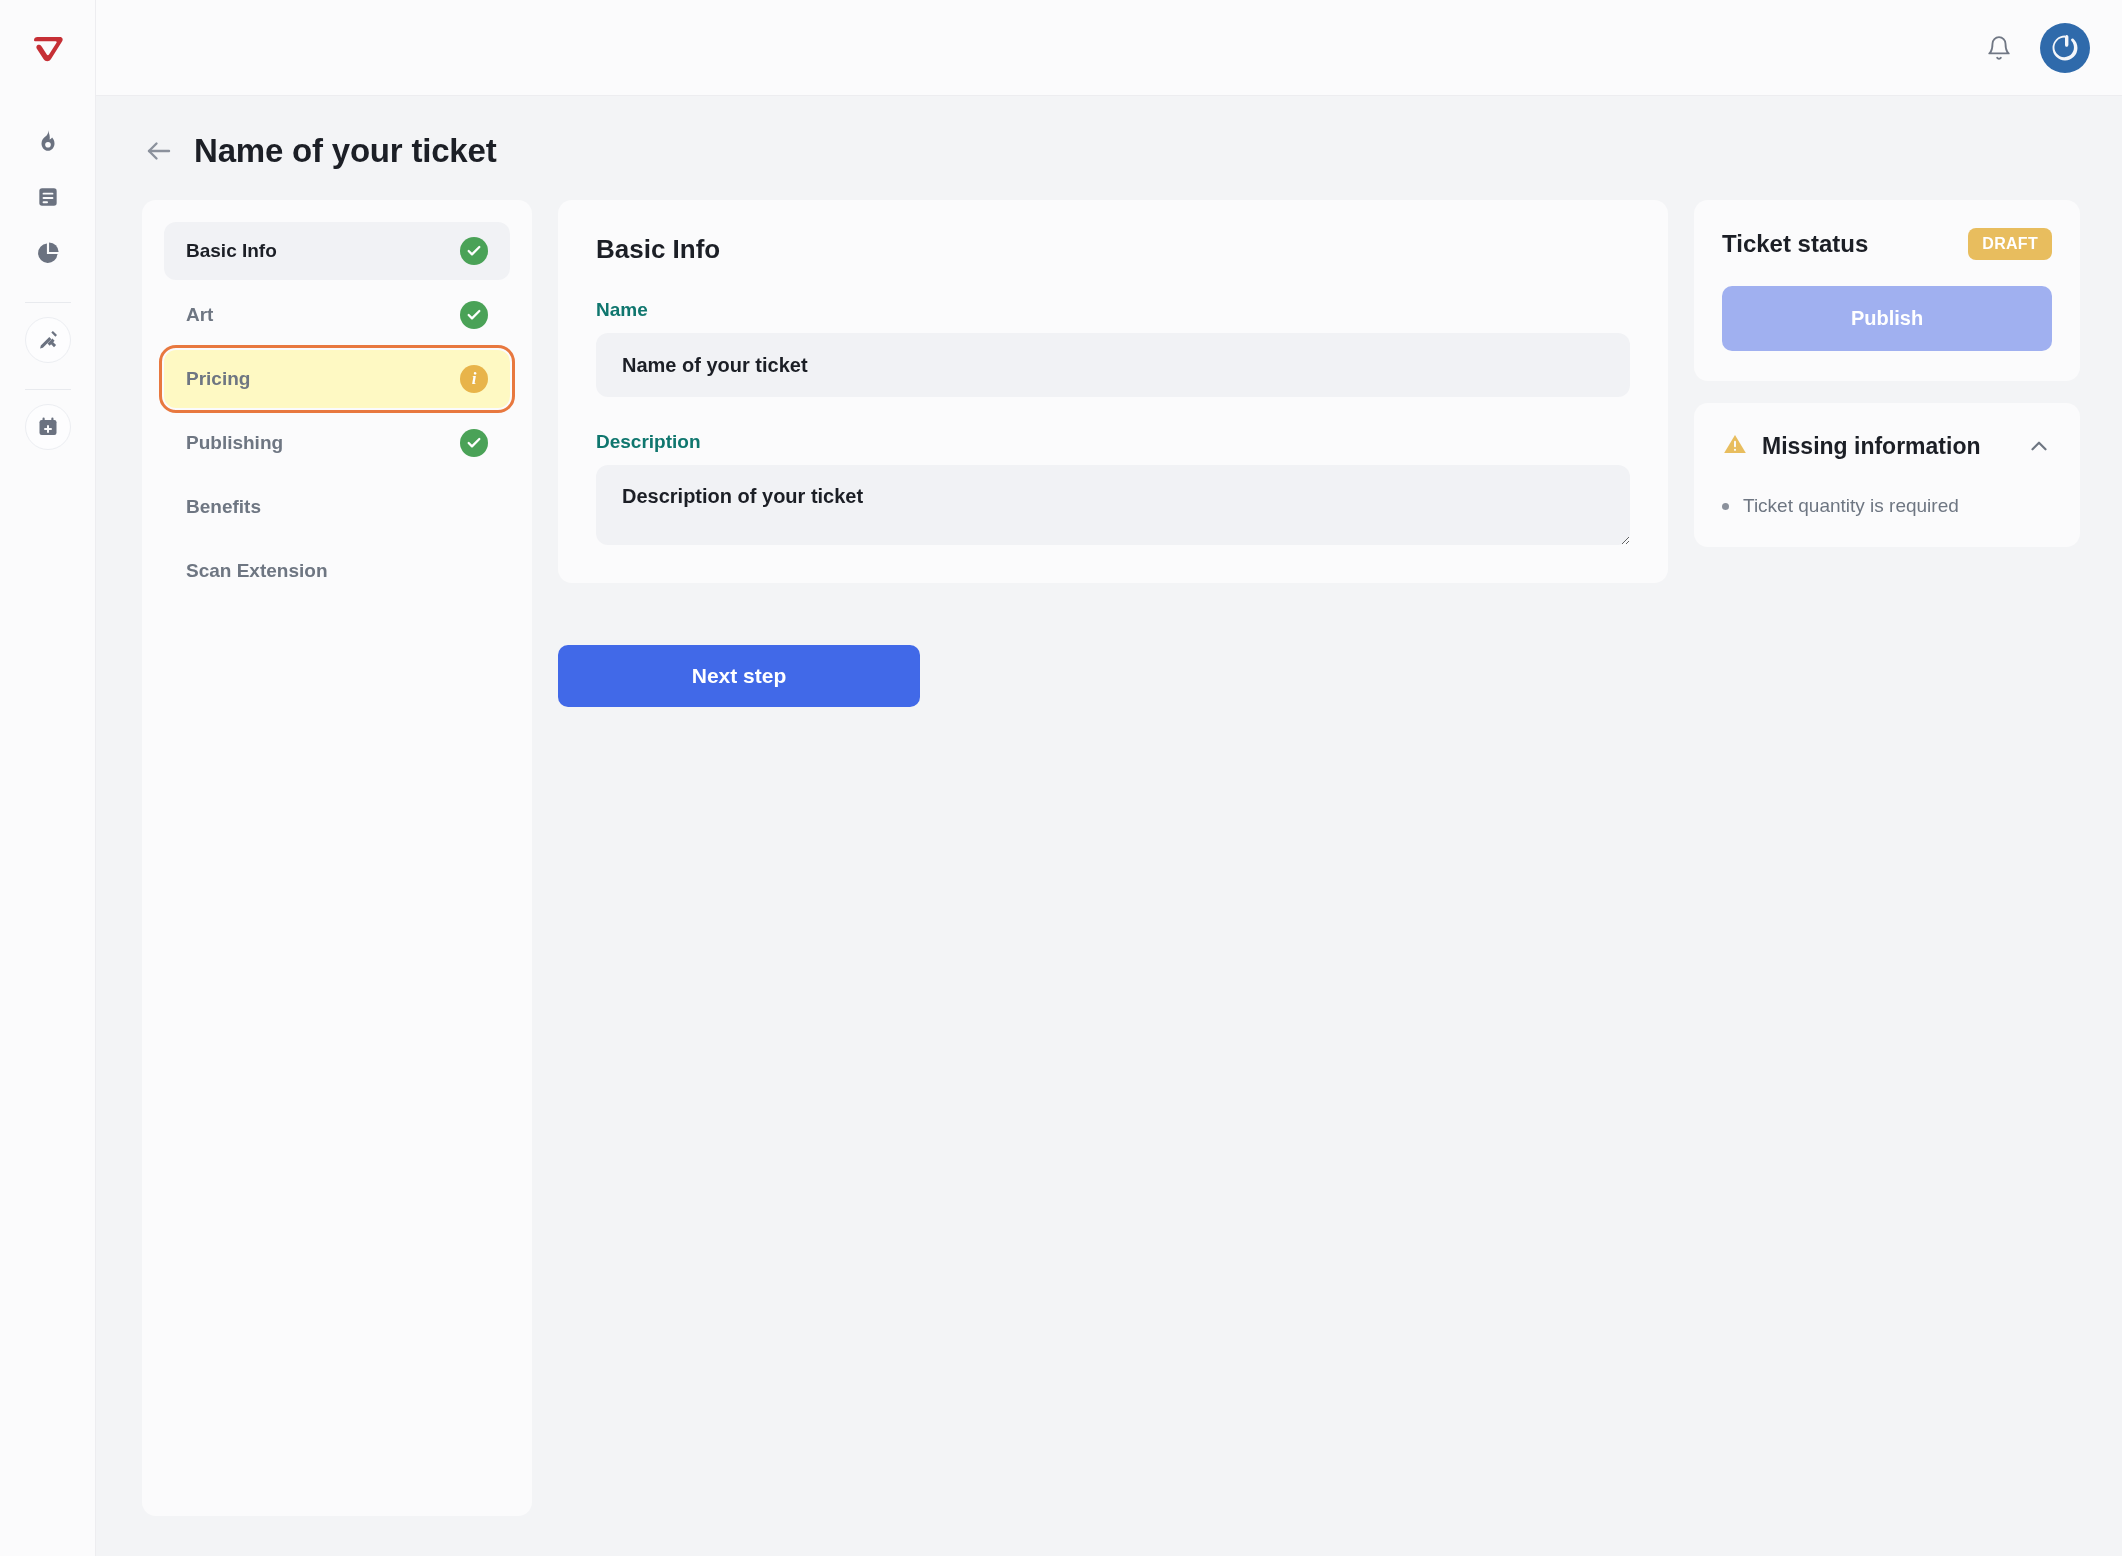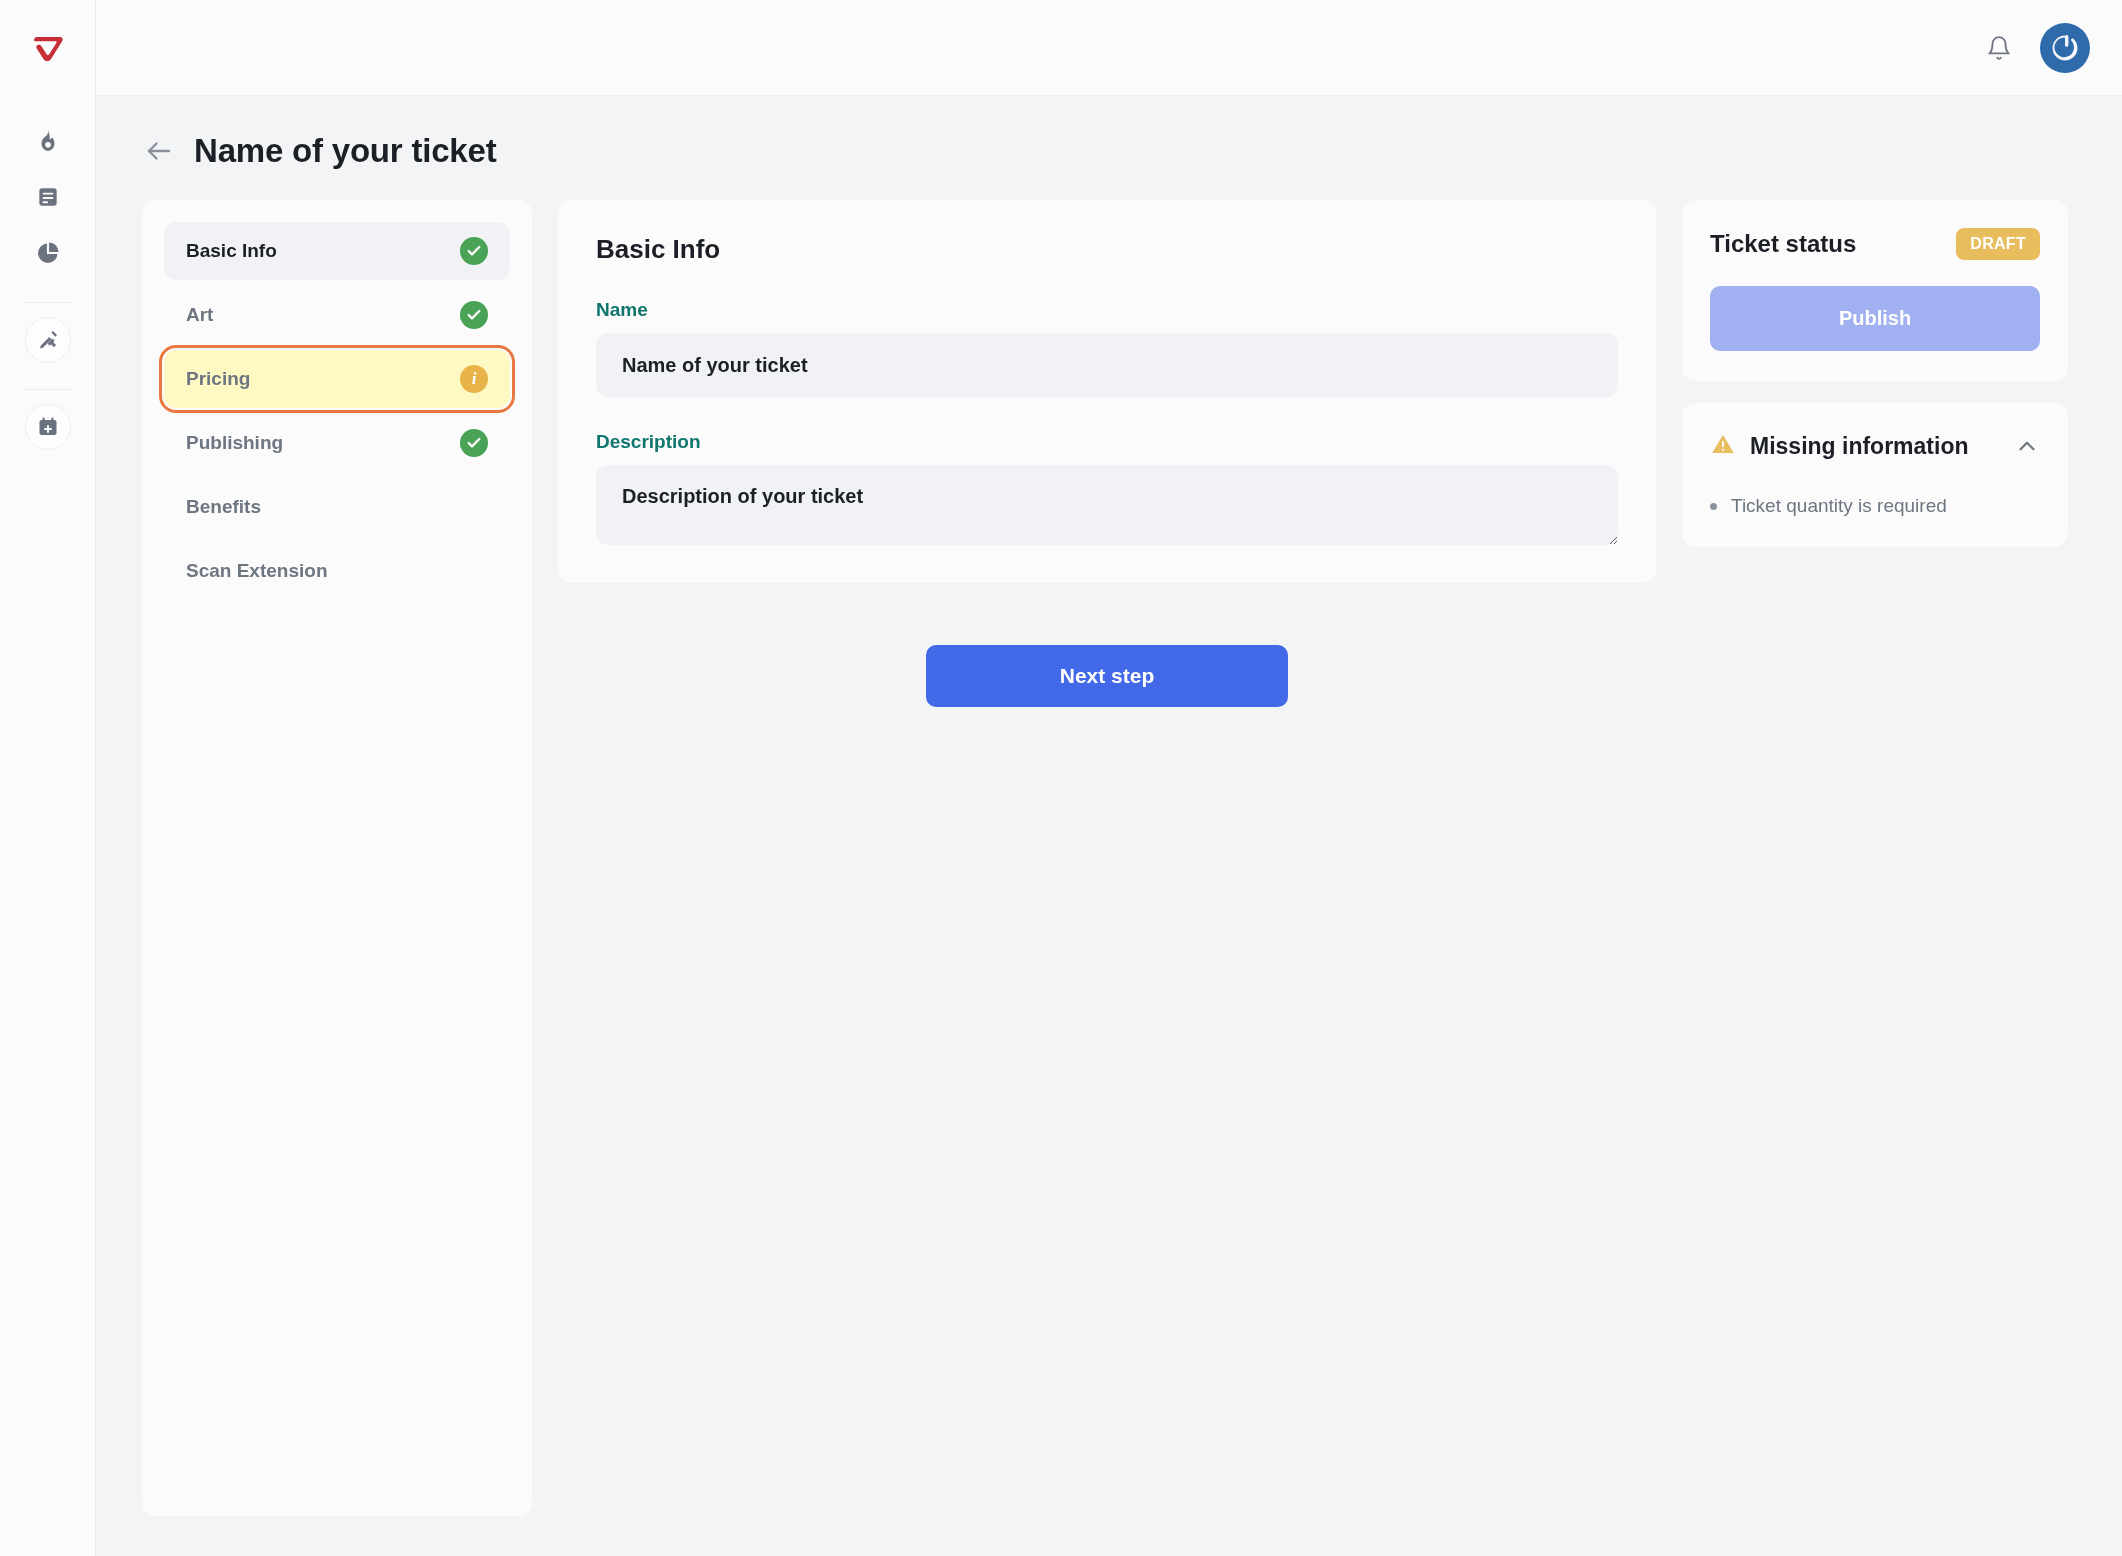--- a/index.html
+++ b/index.html
@@ -41,21 +41,21 @@
     display: flex; align-items: center; justify-content: flex-end;
     padding-right: 32px; flex: 0 0 96px;
   }
   .bell { width: 46px; height: 46px; display:flex; align-items:center; justify-content:center; color:#707784; cursor:pointer; margin-right: 18px;}
   .avatar {
     width: 50px; height: 50px; border-radius: 50%;
     background: #2f6aab; display: flex; align-items: center; justify-content: center;
     cursor: pointer;
   }
 
-  .workspace { flex: 1; background: #f3f4f6; padding: 0 16px 0 0; overflow: hidden; position: relative; }
+  .workspace { flex: 1; background: #f3f4f6; padding: 0 4px 0 0; overflow: hidden; position: relative; }
 
   .page-head { display: flex; align-items: center; padding: 36px 0 0 46px; }
   .back-arrow { width: 34px; height: 34px; color: #8b919c; display:flex; align-items:center; justify-content:center; cursor:pointer; }
   .page-title { font-size: 33px; font-weight: 700; color: #1c1f26; margin-left: 18px; letter-spacing: -0.2px; }
 
   .columns { display: flex; align-items: flex-start; padding: 30px 38px 0 46px; gap: 26px; }
 
   
   .steps-card {
     width: 390px; flex: 0 0 390px; background: #fbfbfc;
@@ -102,21 +102,21 @@
   .field-input::placeholder { color: #1c1f26; }
   .field-textarea {
     background: #f1f2f5; border: none; border-radius: 12px;
     width: 100%; height: 80px; padding: 20px 26px;
     font-size: 20px; font-weight: 700; color: #1c1f26;
     font-family: "Liberation Sans", sans-serif;
     resize: vertical; display: block;
   }
   .field-textarea::placeholder { color: #1c1f26; }
 
-  .next-wrap { display: flex; justify-content: center; margin-top: 62px; }
+  .next-wrap { display: flex; margin-top: 62px; }
   .next-btn {
     background: #4169e8; color: #fff; border: none; border-radius: 10px;
     width: 362px; height: 62px; font-size: 21px; font-weight: 700;
     font-family: "Liberation Sans", sans-serif; cursor: pointer;
   }
 
   
   .side-col { width: 386px; flex: 0 0 386px; display: flex; flex-direction: column; gap: 22px; }
   .side-card { background: #fbfbfc; border-radius: 14px; padding: 28px 28px 30px 28px; }
   .side-head { display: flex; align-items: center; justify-content: space-between; gap: 14px; }

